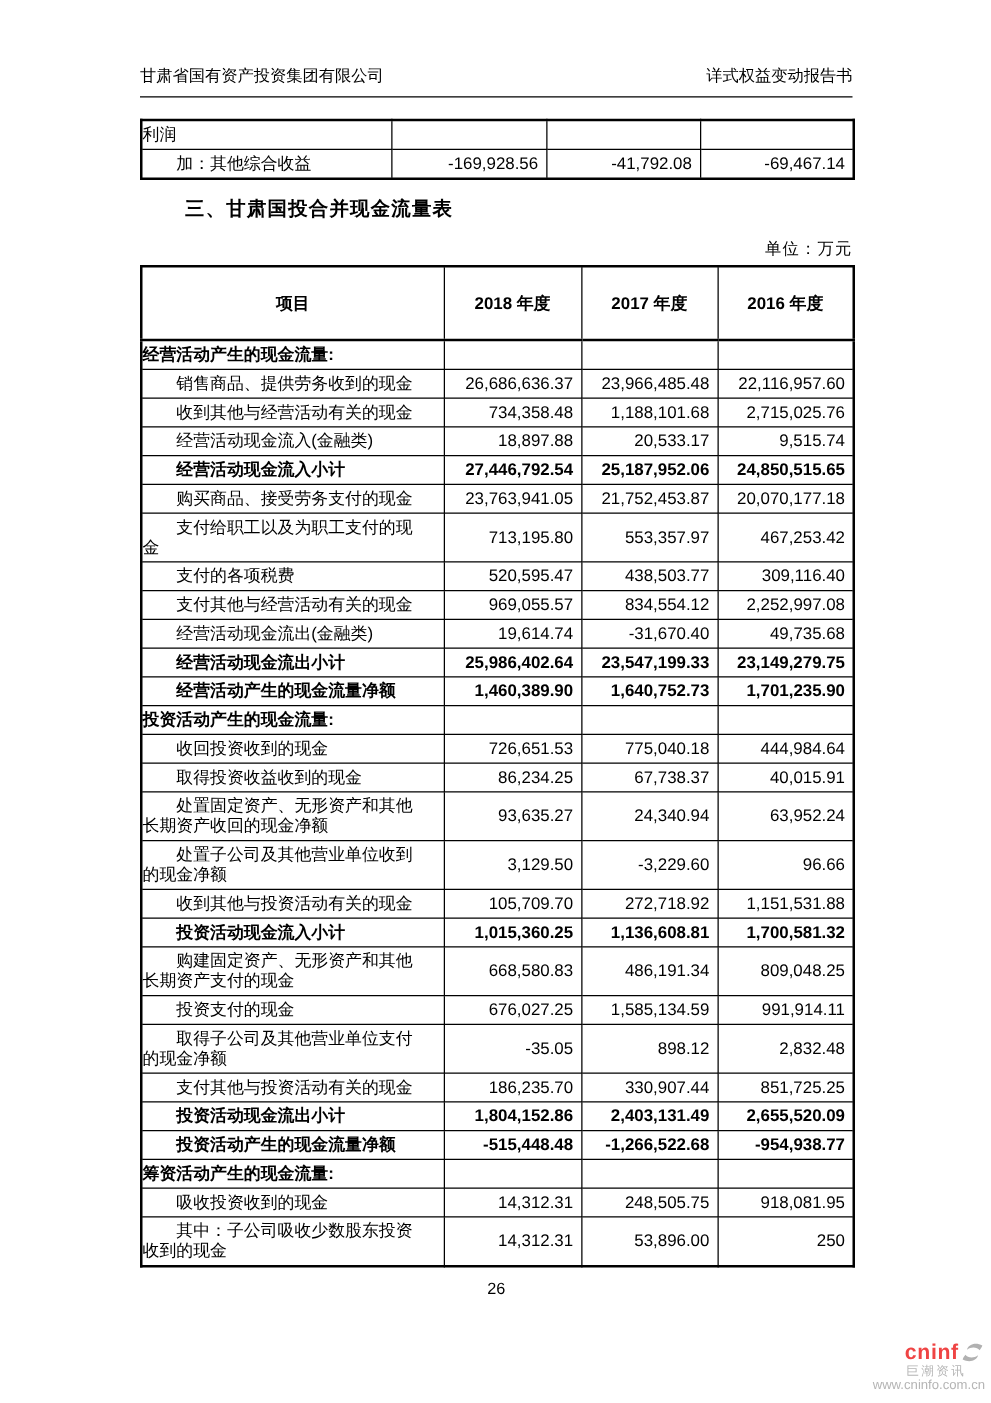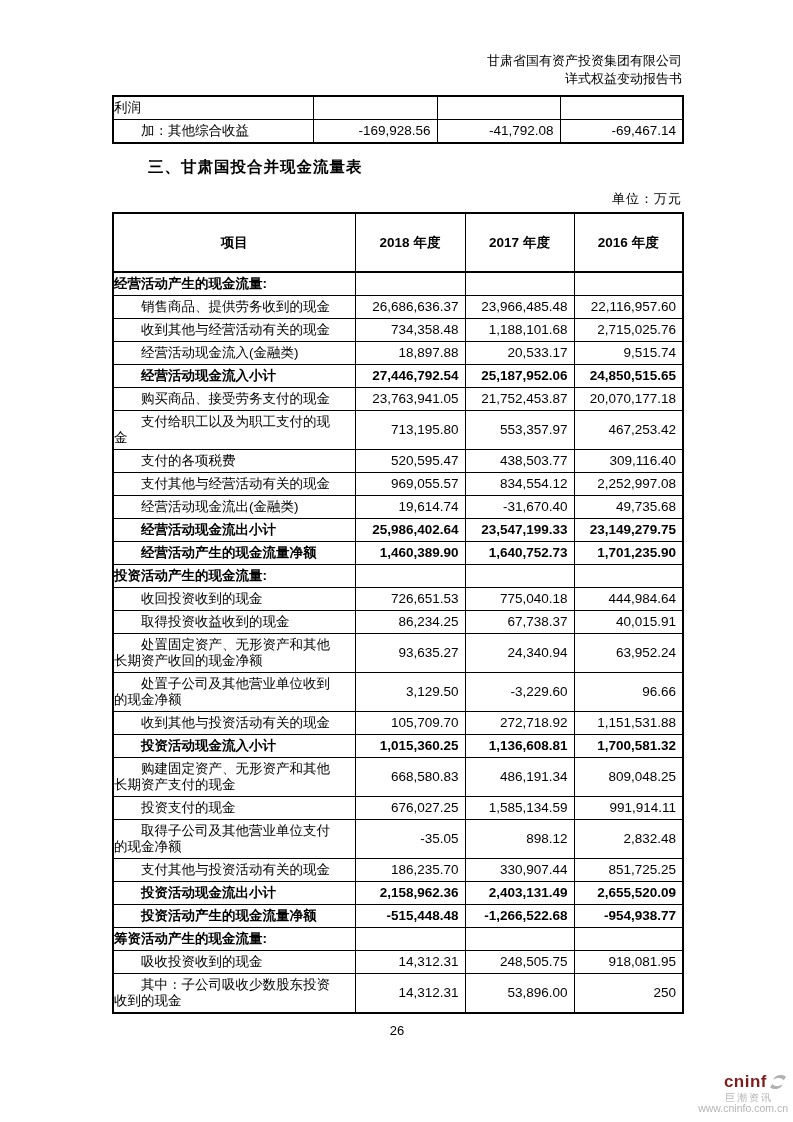--- a/index.html
+++ b/index.html
@@ -10,21 +10,20 @@
     background:#ffffff;
     font-family:"Liberation Sans","DejaVu Sans",sans-serif;
     color:#000000;
     overflow:hidden;
   }
   .doc-header {
     position:absolute; left:112px; top:52px; width:570px;
     display:flex; justify-content:space-between; align-items:flex-end;
     font-size:13px; padding-bottom:7px;
     border-bottom:1px solid #000;
-    flex-direction:column;
   }
   table.tbl {
     border-collapse:collapse; table-layout:fixed;
     width:570px; border:2px solid #000;
   }
   .tbl td, .tbl th { border:1px solid #000; vertical-align:middle; }
   .tbl th {
     font-size:13.5px; font-weight:bold; padding:20px 2px;
     border-bottom:2px solid #000; text-align:center; line-height:17px;
   }
@@ -53,21 +52,21 @@
   }
   .page-num {
     position:absolute; left:112px; top:1023px; width:570px;
     text-align:center; font-size:13px;
   }
   .logo {
     position:absolute; right:5px; top:1073px;
     text-align:right; color:#b1b1b1; line-height:1.1;
   }
   .logo-row { display:flex; align-items:center; justify-content:flex-end; gap:1px; }
-  .logo-brand { font-size:17px; font-weight:bold; letter-spacing:0.5px; color:#7f1d1d; }
+  .logo-brand { font-size:17px; font-weight:bold; letter-spacing:0.5px; color:#ef4444; }
   .logo-cn { font-size:10px; letter-spacing:2px; margin-right:15px; color:#b5b5b5; }
   .logo-url { font-size:10.5px; color:#b5b5b5; }
 </style>
 </head>
 <body>
 
 <div class="page">
 
   <div class="doc-header">
     <span>甘肃省国有资产投资集团有限公司</span>
@@ -255,21 +254,21 @@
           <td class="num">2,832.48</td>
         </tr>
         <tr class="item">
           <td class="lbl">支付其他与投资活动有关的现金</td>
           <td class="num">186,235.70</td>
           <td class="num">330,907.44</td>
           <td class="num">851,725.25</td>
         </tr>
         <tr class="subtotal">
           <td class="lbl">投资活动现金流出小计</td>
-          <td class="num">2,158,962.36</td>
+          <td class="num">1,804,152.86</td>
           <td class="num">2,403,131.49</td>
           <td class="num">2,655,520.09</td>
         </tr>
         <tr class="subtotal">
           <td class="lbl">投资活动产生的现金流量净额</td>
           <td class="num">-515,448.48</td>
           <td class="num">-1,266,522.68</td>
           <td class="num">-954,938.77</td>
         </tr>
         <tr class="section">

